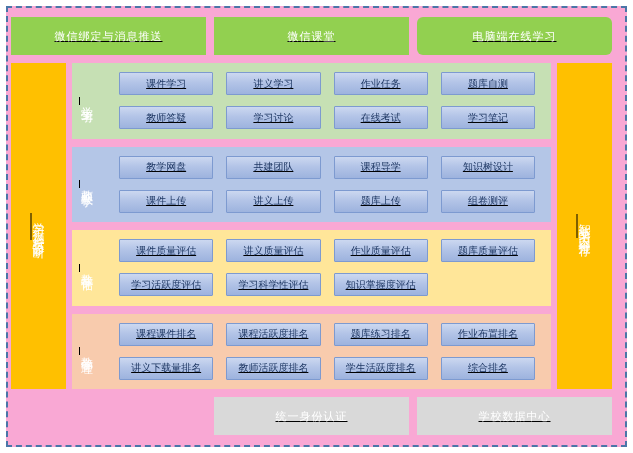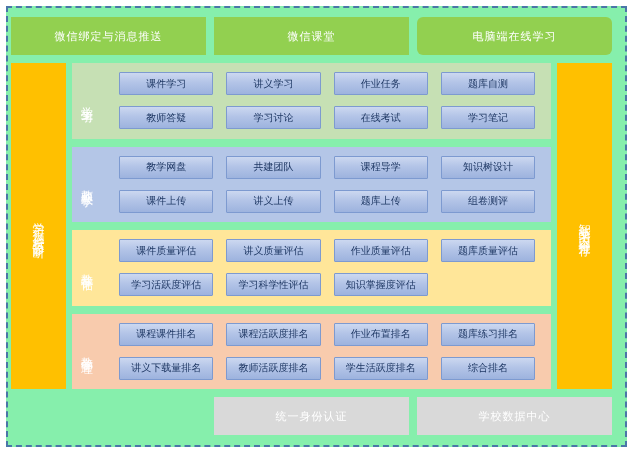--- a/index.html
+++ b/index.html
@@ -1,18 +1,18 @@
 <!DOCTYPE html>
 <html><head>
 <meta charset="utf-8">
 <style>
   html,body{margin:0;padding:0;background:#ffffff;font-family:"Liberation Sans","DejaVu Sans",sans-serif;}
   .page{width:633px;height:453px;box-sizing:border-box;background:#ffffff;padding:6px;}
-  .frame{width:100%;height:100%;box-sizing:border-box;border:2px dashed #4a76a8;background:#86efac;
-         padding:9px 13px 10px 3px;display:flex;flex-direction:column;gap:8px;}
+  .frame{width:100%;height:100%;box-sizing:border-box;border:2px dashed #4a76a8;background:#f9a8d4;
+         padding:9px 13px 10px 3px;display:flex;flex-direction:column;gap:8px;text-decoration:underline;}
   .hbar{display:flex;gap:8px;height:38px;flex:0 0 38px;}
   .hbtn{flex:1;display:flex;align-items:center;justify-content:center;color:#ffffff;font-size:11px;
         letter-spacing:1px;white-space:nowrap;overflow:hidden;}
   .middle{flex:1;display:flex;gap:6px;min-height:0;}
   .vrail{flex:0 0 55px;display:flex;align-items:center;justify-content:center;}
   .vtext{writing-mode:vertical-lr;text-orientation:upright;color:#ffffff;font-size:12px;
          letter-spacing:3px;line-height:1;white-space:nowrap;}
   .sections{flex:1;display:flex;flex-direction:column;gap:8px;min-width:0;}
   .section{flex:1;display:flex;align-items:center;gap:8px;padding:5px 8px 5px 9px;box-sizing:border-box;min-height:0;}
   .seclabel{writing-mode:vertical-lr;text-orientation:upright;color:#ffffff;font-size:12px;
@@ -83,22 +83,22 @@
             <div class="mbtn">学习科学性评估</div>
             <div class="mbtn">知识掌握度评估</div>
           </div>
         </div>
 
         <div class="section" style="background-color: rgb(248, 203, 173);">
           <div class="seclabel">教学管理</div>
           <div class="grid">
             <div class="mbtn">课程课件排名</div>
             <div class="mbtn">课程活跃度排名</div>
+            <div class="mbtn">题库练习排名</div>
             <div class="mbtn">作业布置排名</div>
-            <div class="mbtn">题库练习排名</div>
             <div class="mbtn">讲义下载量排名</div>
             <div class="mbtn">教师活跃度排名</div>
             <div class="mbtn">学生活跃度排名</div>
             <div class="mbtn">综合排名</div>
           </div>
         </div>
 
       </div>
 
       <div class="vrail" style="background-color: rgb(255, 192, 0);">

